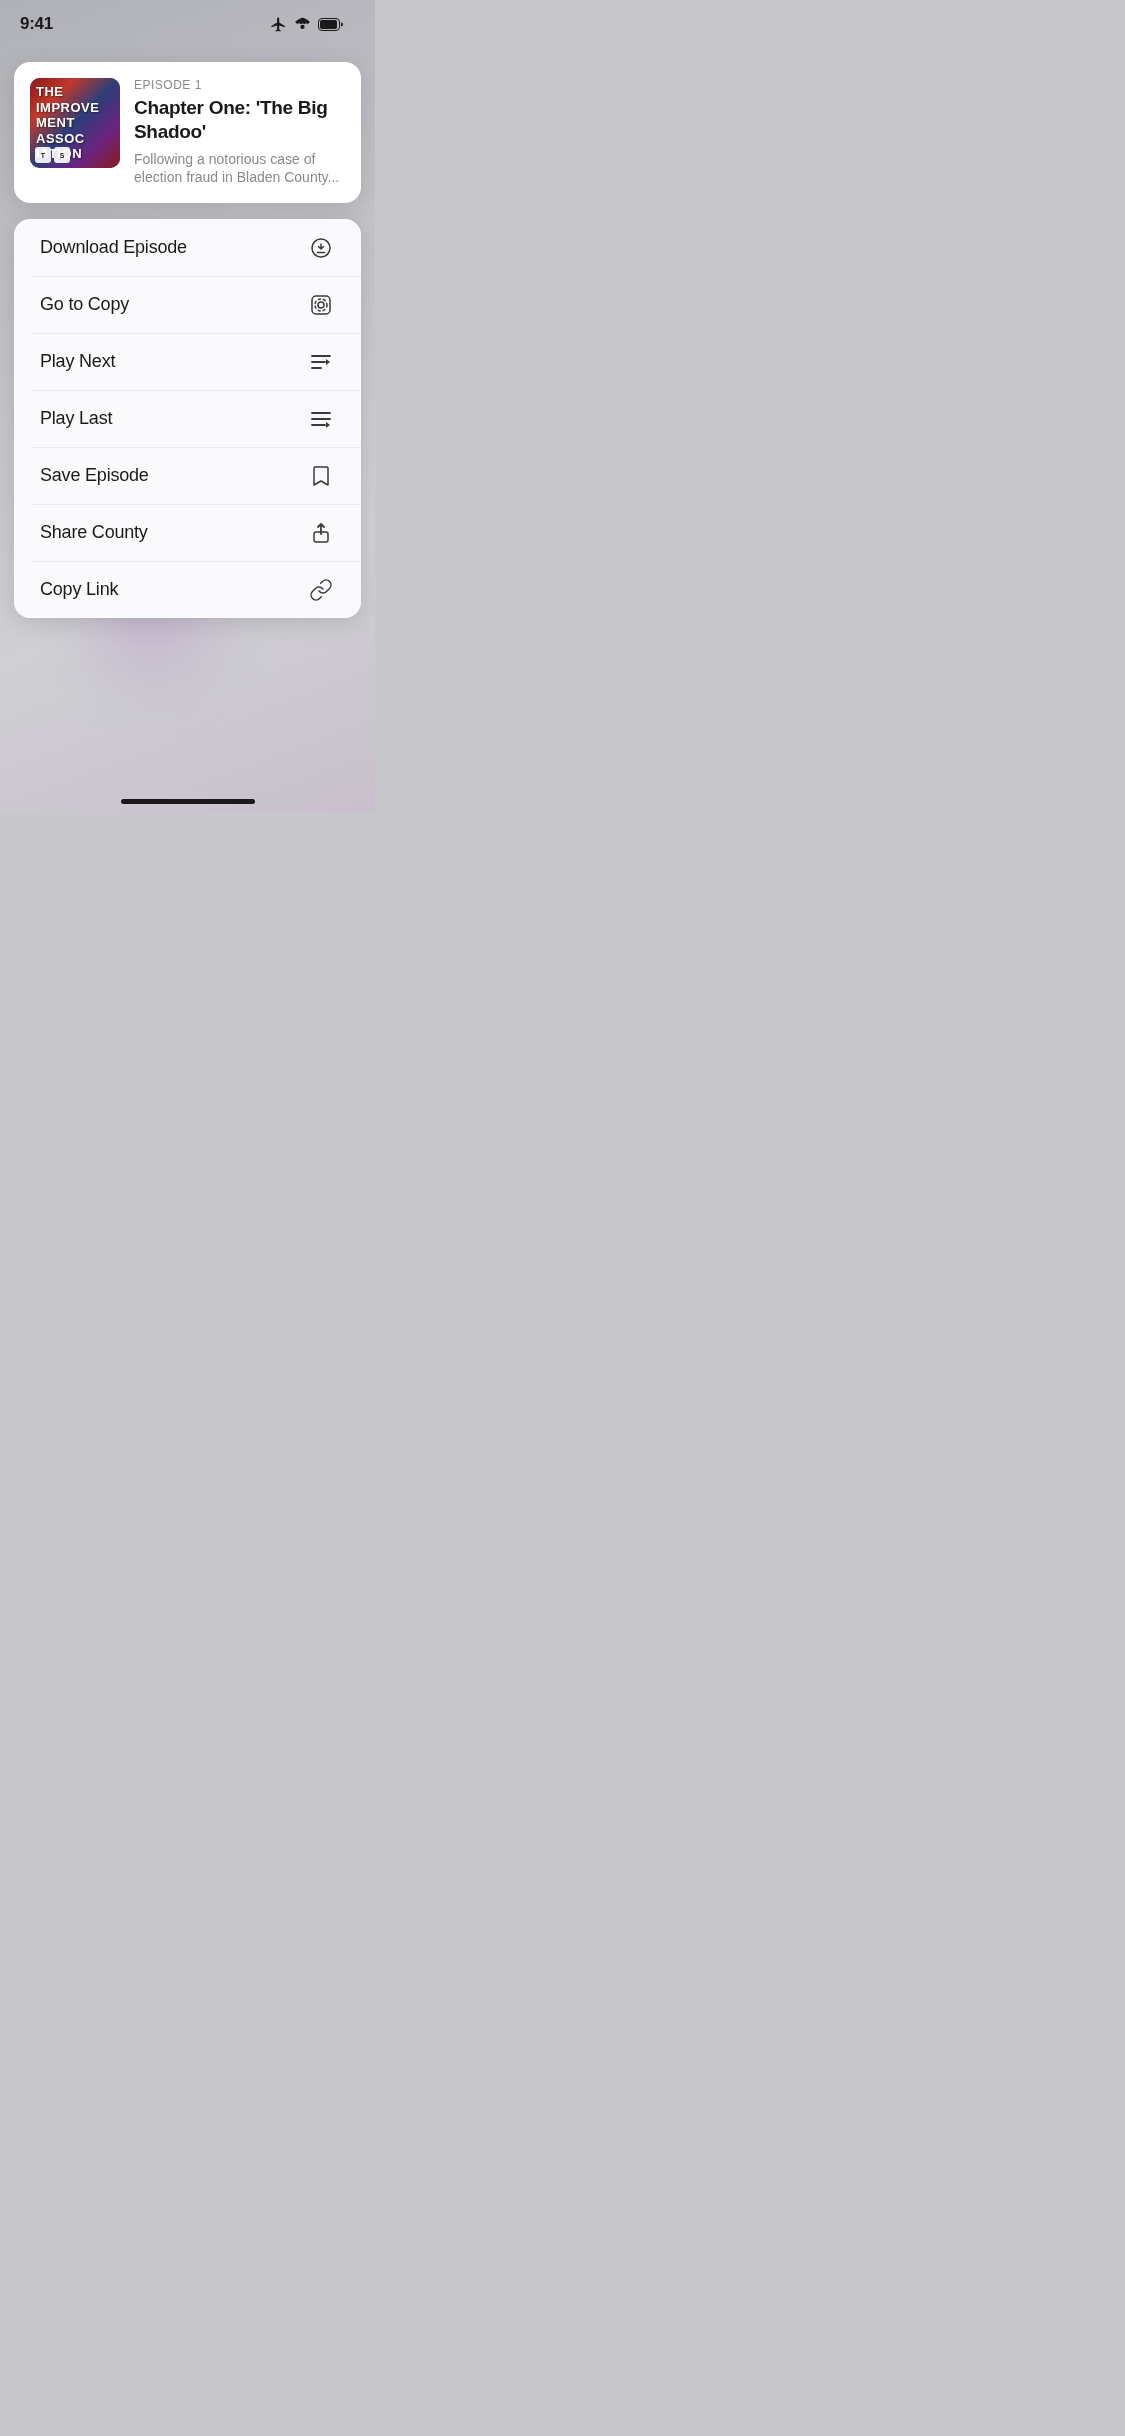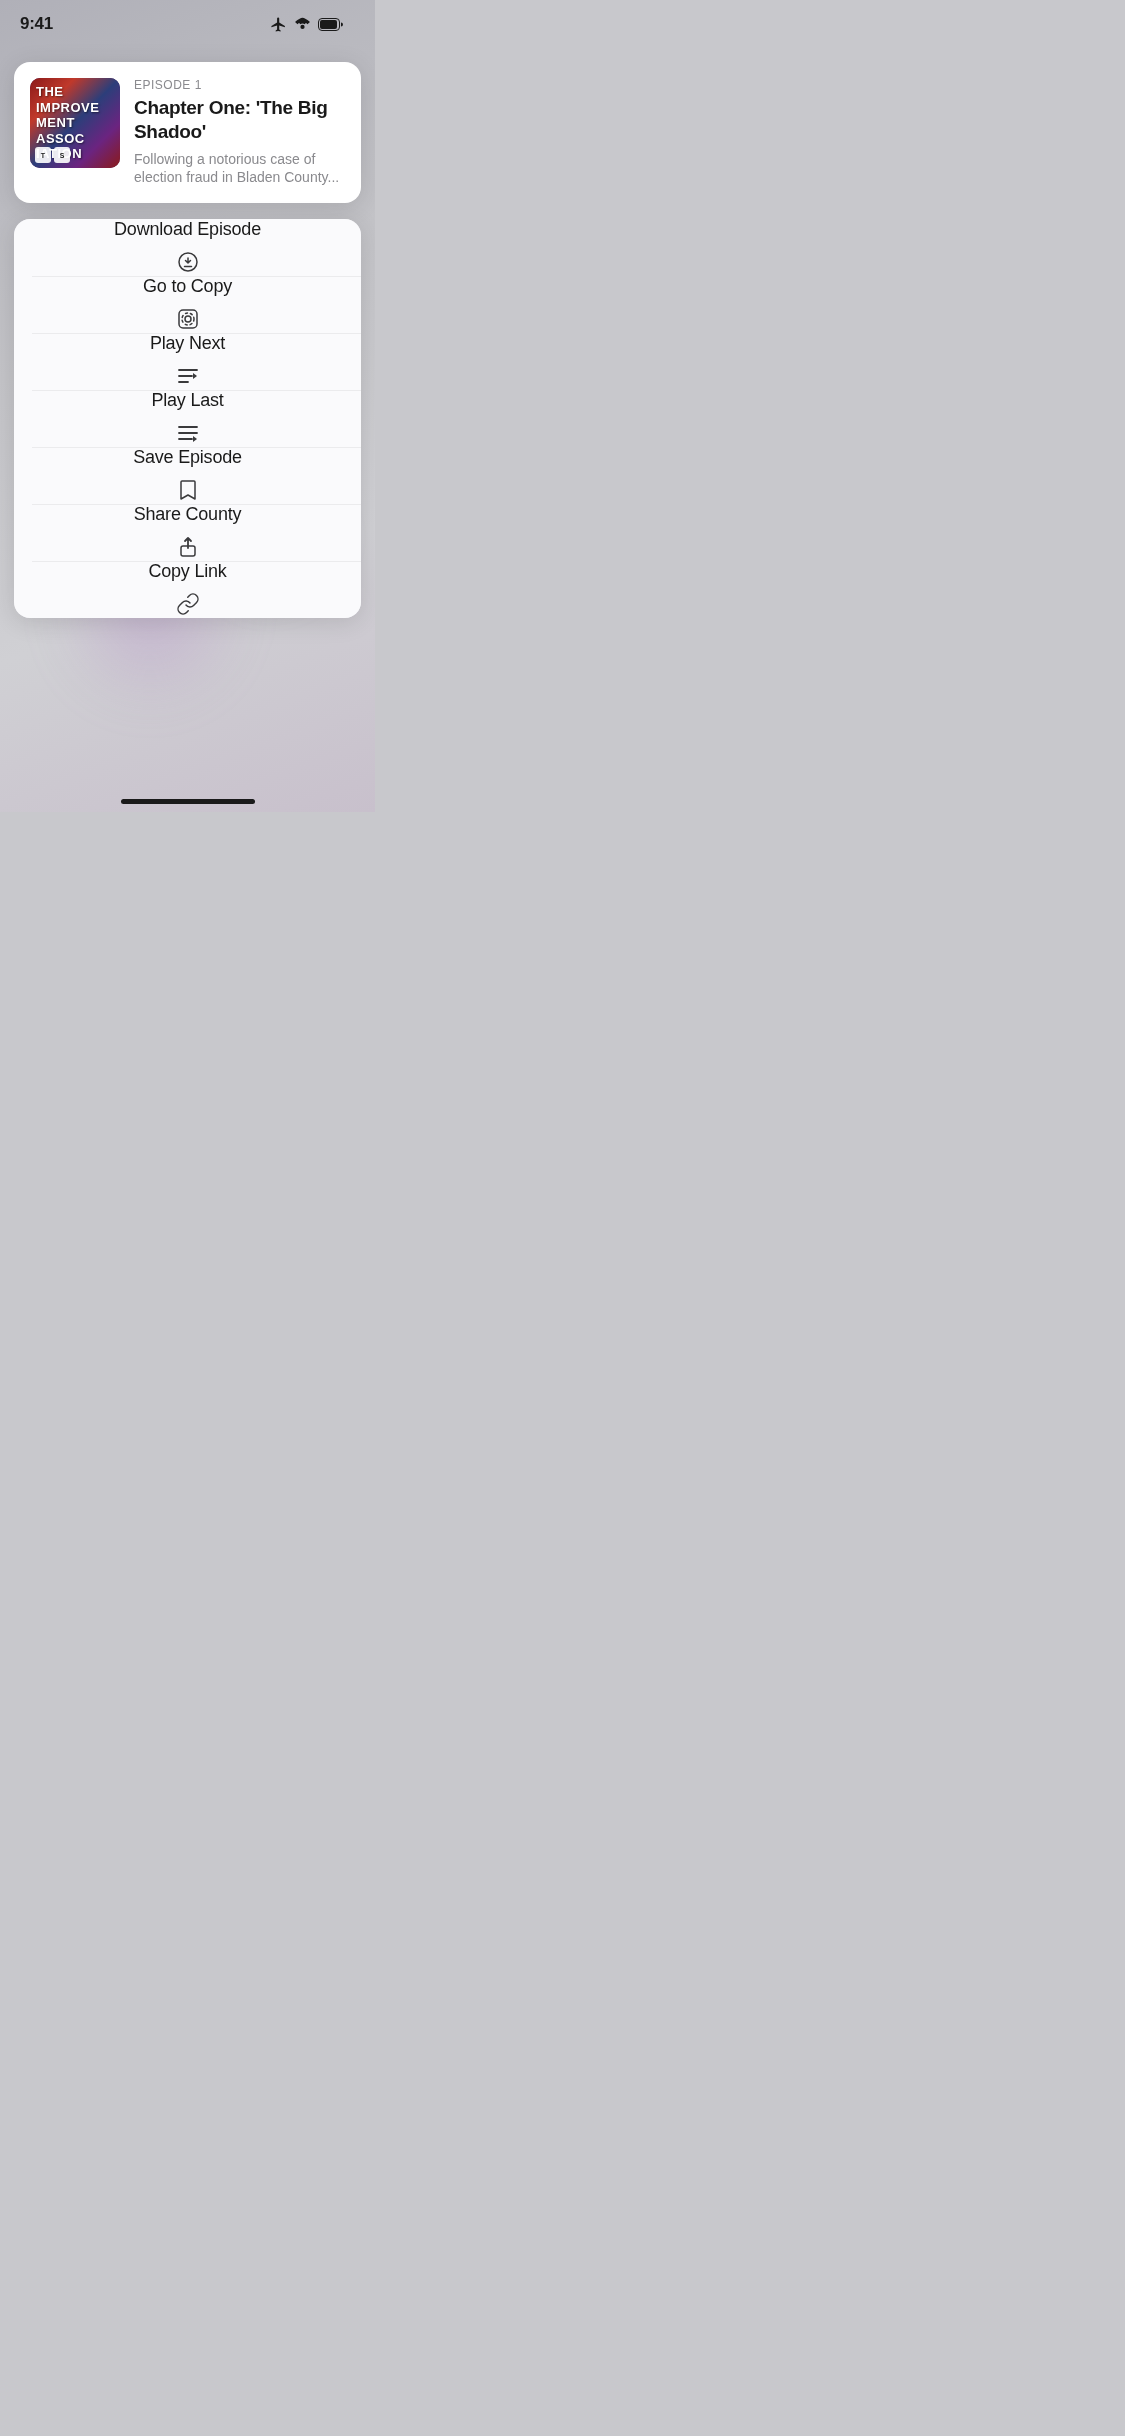--- a/index.html
+++ b/index.html
@@ -173,26 +173,25 @@
       border-radius: 16px;
       margin: 0 14px;
       overflow: hidden;
       box-shadow: 0 4px 24px rgba(0,0,0,0.12);
     }
 
     .menu-item {
       display: flex;
       align-items: center;
       justify-content: space-between;
-      padding: 0 8px;
+      padding: 0 26px;
       height: 57px;
       background: rgba(255,255,255,0.6);
       cursor: pointer;
       position: relative;
-      flex-direction: column;
     }
 
     .menu-item:not(:last-child)::after {
       content: '';
       position: absolute;
       bottom: 0;
       left: 18px;
       right: 0;
       height: 0.5px;
       background: rgba(60,60,67,0.2);

